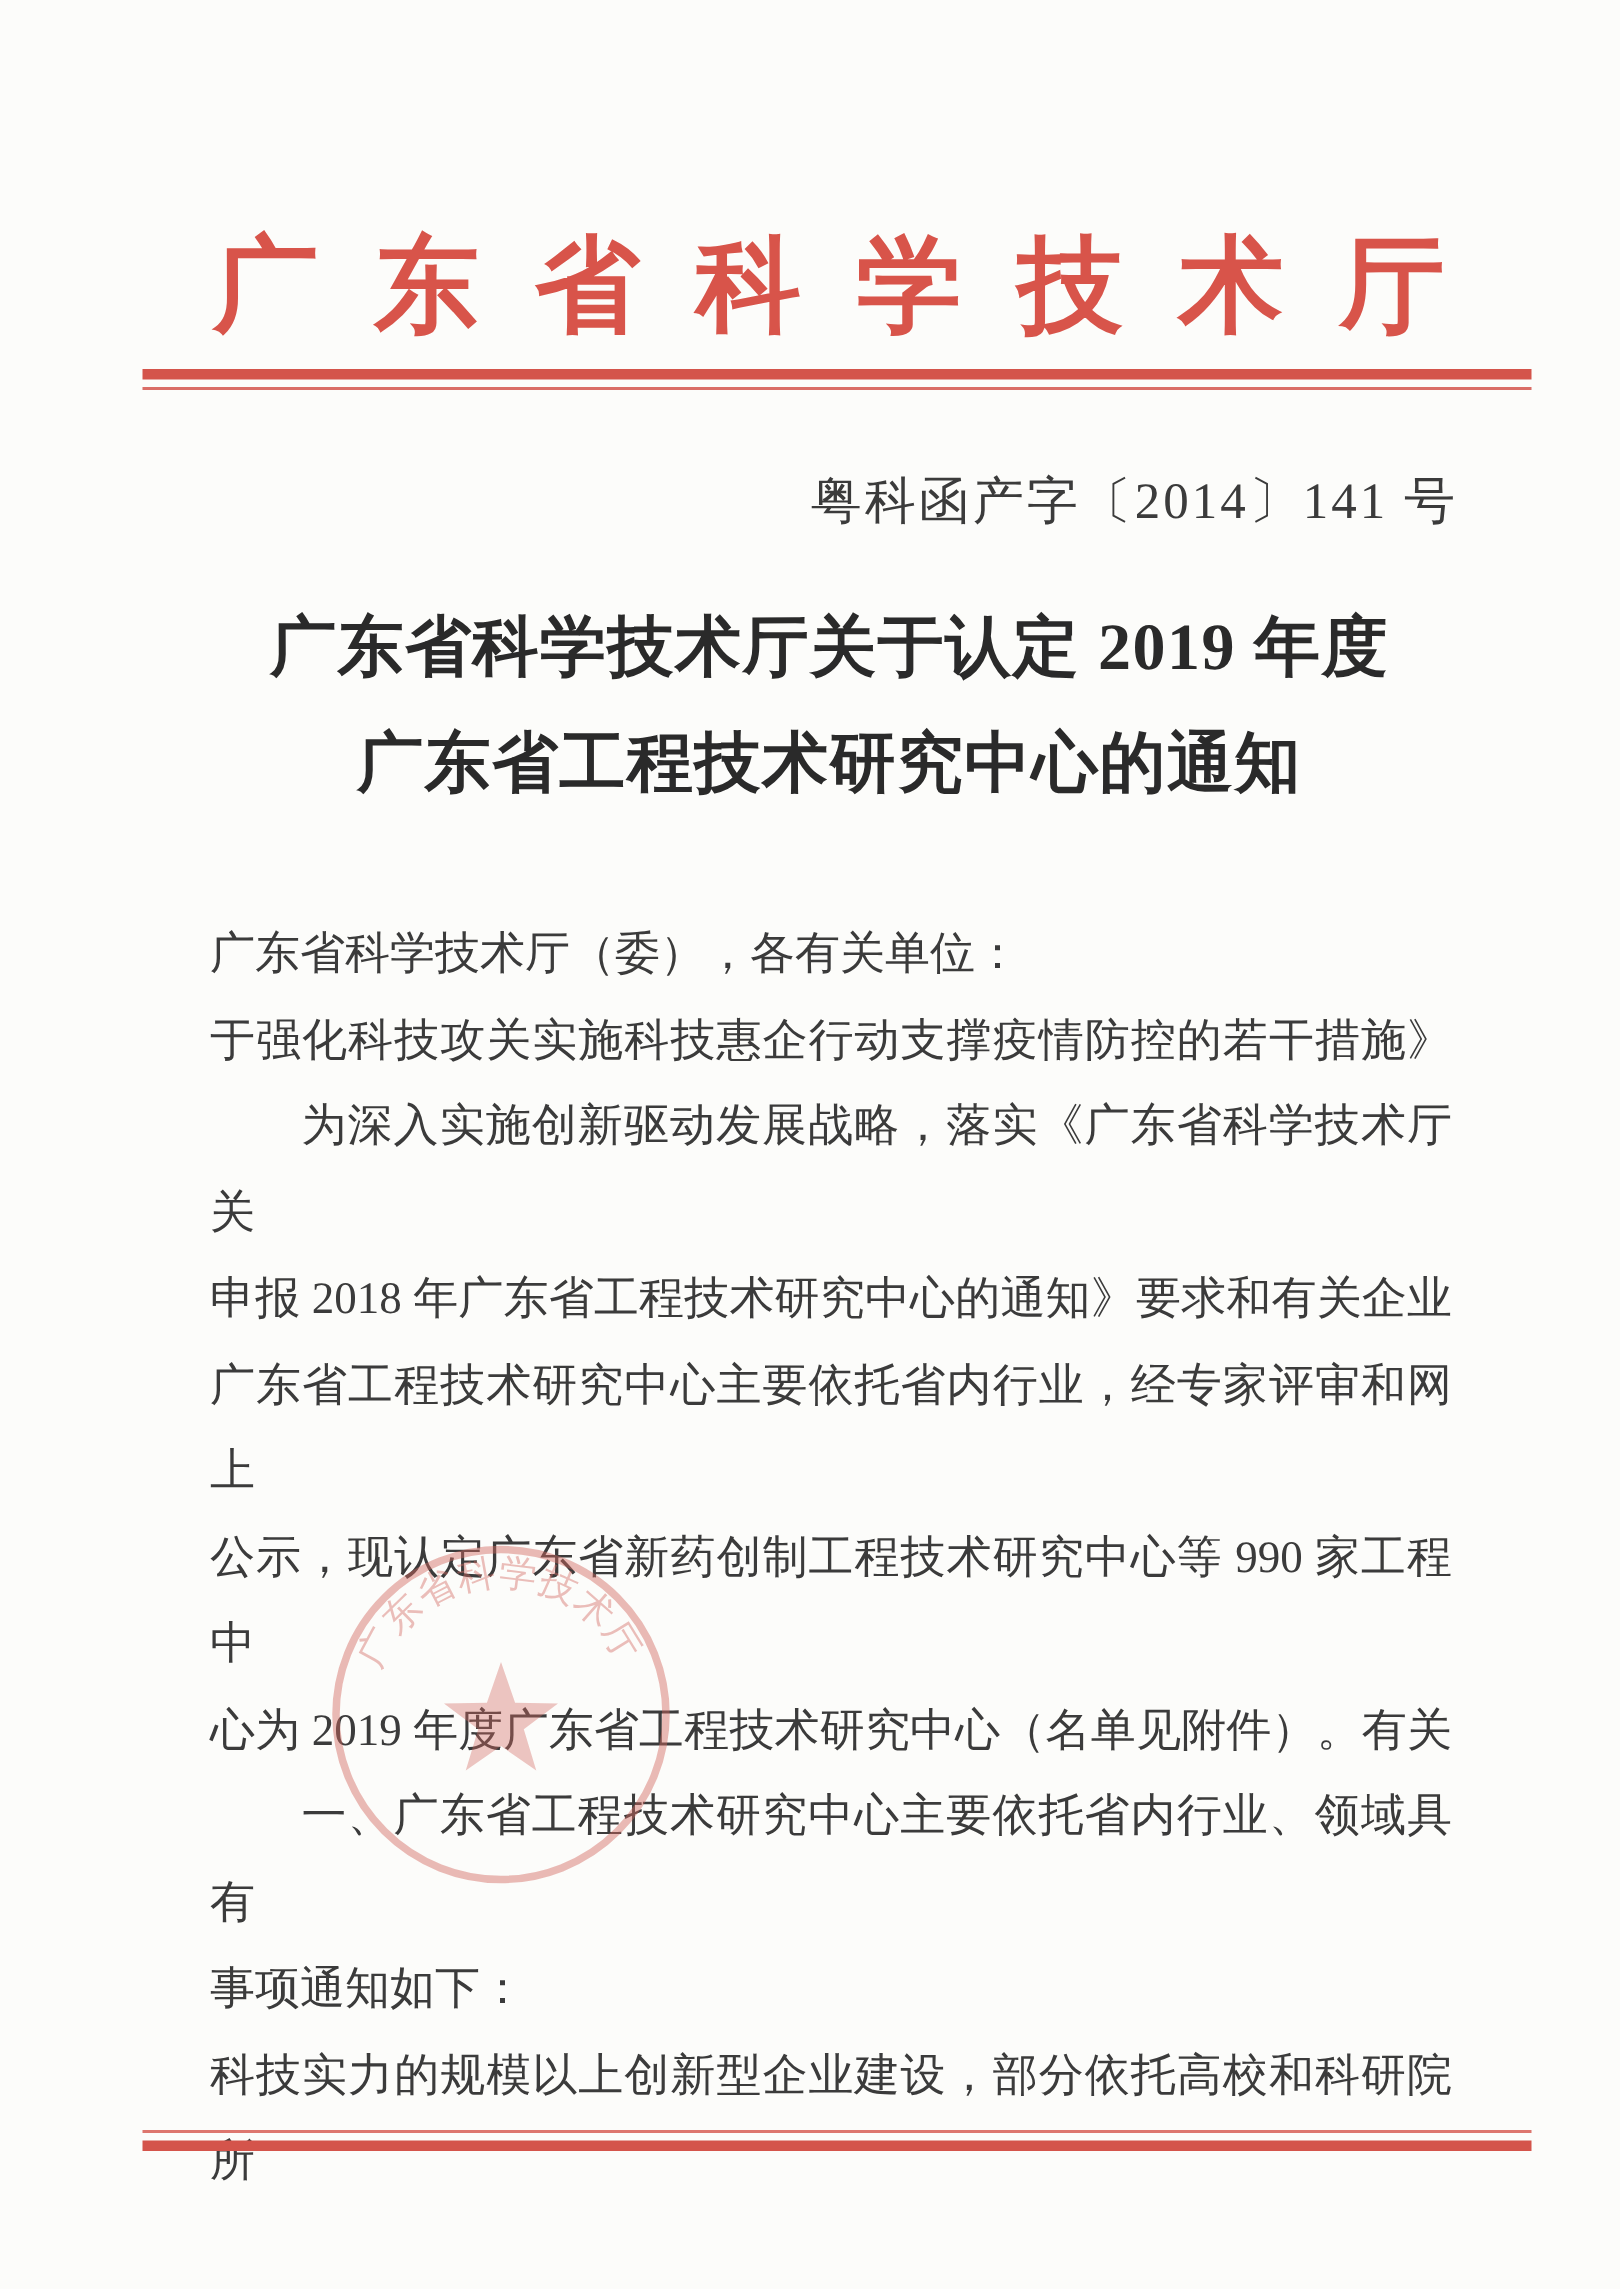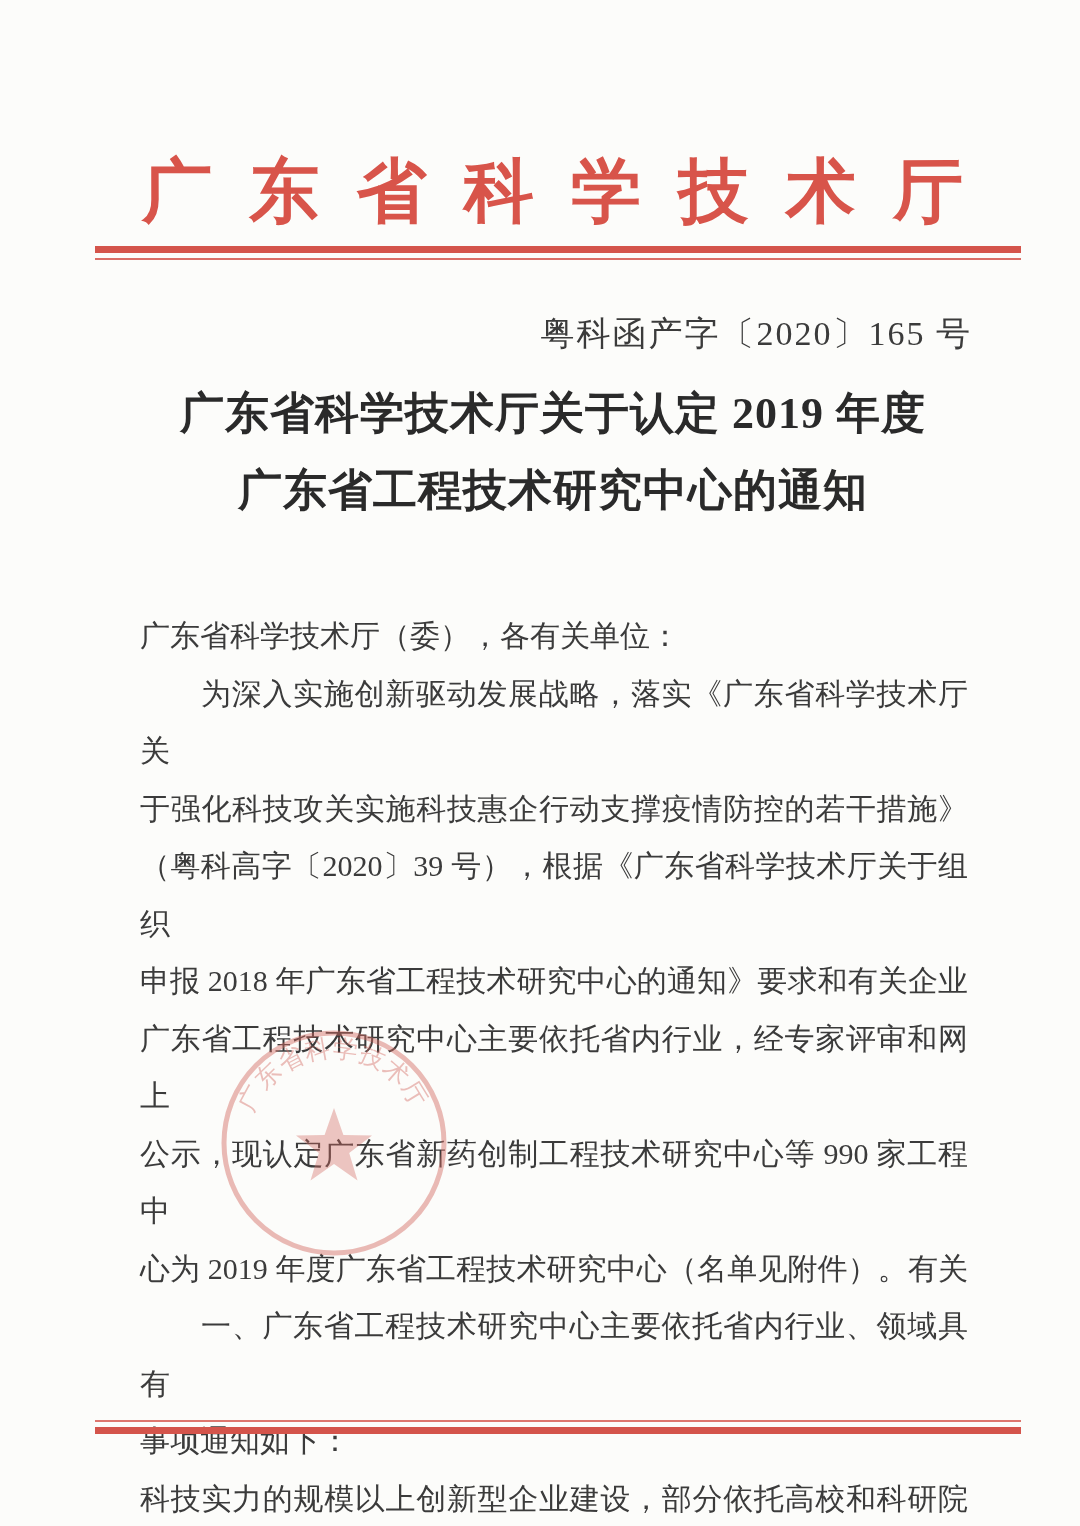--- a/index.html
+++ b/index.html
@@ -38,21 +38,21 @@
     position: absolute;
     top: 311px; right: 108px;
     font-size: 34px;
     color: var(--body-text, #3b3b3b);
     letter-spacing: 2px;
     white-space: nowrap;
   }
   
   .title {
     position: absolute;
-    left: 140px; top: 375px;
+    left: 140px; top: 393px;
     width: 826px;
     text-align: center;
     font-size: 44px;
     font-weight: bold;
     color: var(--title-text, #2a2a2a);
     line-height: 77px;
     letter-spacing: 1px;
   }
   
   .bodytext {
@@ -83,32 +83,31 @@
 
 <div class="page">
 
   <div class="agency">广 东 省 科 学 技 术 厅</div>
 
   <div class="rule-top">
     <div class="thick"></div>
     <div class="thin"></div>
   </div>
 
-  <div class="docnum">粤科函产字〔2020〕165 号</div>
+  <div class="docnum">粤科函产字〔2014〕141 号</div>
 
   <div class="title">
     <div>广东省科学技术厅关于认定 2019 年度</div>
     <div>广东省工程技术研究中心的通知</div>
   </div>
 
   <div class="bodytext">
       <div class="line">广东省科学技术厅（委），各有关单位：</div>
+      <div class="line j">于强化科技攻关实施科技惠企行动支撑疫情防控的若干措施》</div>
       <div class="line j ind">为深入实施创新驱动发展战略，落实《广东省科学技术厅关</div>
-      <div class="line j">于强化科技攻关实施科技惠企行动支撑疫情防控的若干措施》</div>
-      <div class="line j">（粤科高字〔2020〕39 号），根据《广东省科学技术厅关于组织</div>
       <div class="line j">申报 2018 年广东省工程技术研究中心的通知》要求和有关企业</div>
       <div class="line j">广东省工程技术研究中心主要依托省内行业，经专家评审和网上</div>
       <div class="line j">公示，现认定广东省新药创制工程技术研究中心等 990 家工程中</div>
       <div class="line j">心为 2019 年度广东省工程技术研究中心（名单见附件）。有关</div>
       <div class="line j ind">一、广东省工程技术研究中心主要依托省内行业、领域具有</div>
       <div class="line">事项通知如下：</div>
       <div class="line j">科技实力的规模以上创新型企业建设，部分依托高校和科研院所</div>
     </div>
 
   <svg class="seal" viewBox="0 0 226 226" xmlns="http://www.w3.org/2000/svg">

